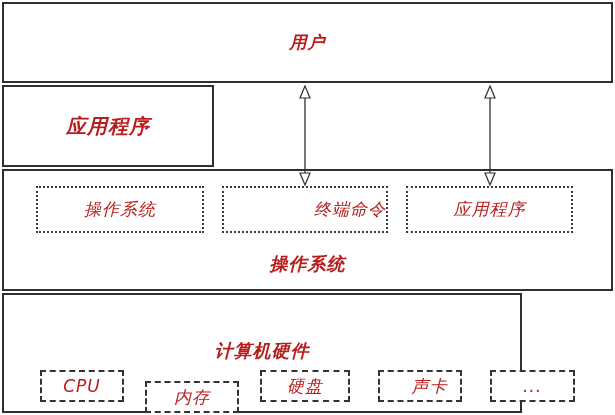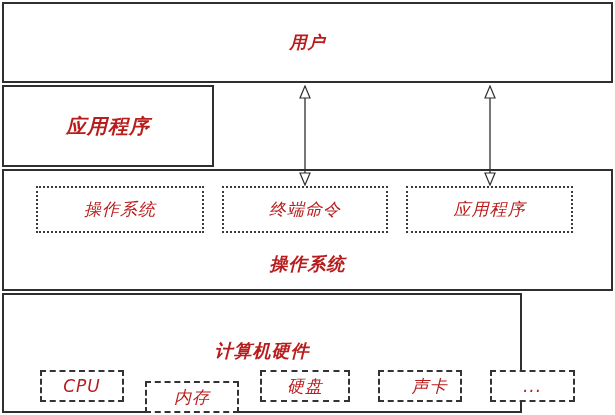--- a/index.html
+++ b/index.html
@@ -22,21 +22,21 @@
   #app-layer{left:2px;top:85px;width:212px;height:82px;font-weight:bold;font-size:20px;letter-spacing:1px;}
   #os-layer{left:2px;top:169px;width:611px;height:122px;}
   #hw-layer{left:2px;top:293px;width:520px;height:120px;}
   .dotted-box{
     position:absolute;box-sizing:border-box;height:47px;top:15px;
     border:2px dotted #3a3a3a;background:#fff;
     display:flex;align-items:center;justify-content:center;
     font-size:17px;letter-spacing:1px;
   }
   #syscall-box{left:32px;width:168px;}
-  #terminal-box{left:218px;width:166px;}
+  #terminal-box{left:218px;width:166px;justify-content:flex-end;}
   #gui-box{left:402px;width:167px;}
   #os-label{bottom:13px;}
   #hw-label{top:44px;}
   .dashed-box{
     position:absolute;box-sizing:border-box;top:75px;height:32px;
     border:2px dashed #333;background:#fff;
     display:flex;align-items:center;justify-content:center;
     font-size:17px;letter-spacing:1px;
   }
   #cpu-box{left:36px;width:84px;}

